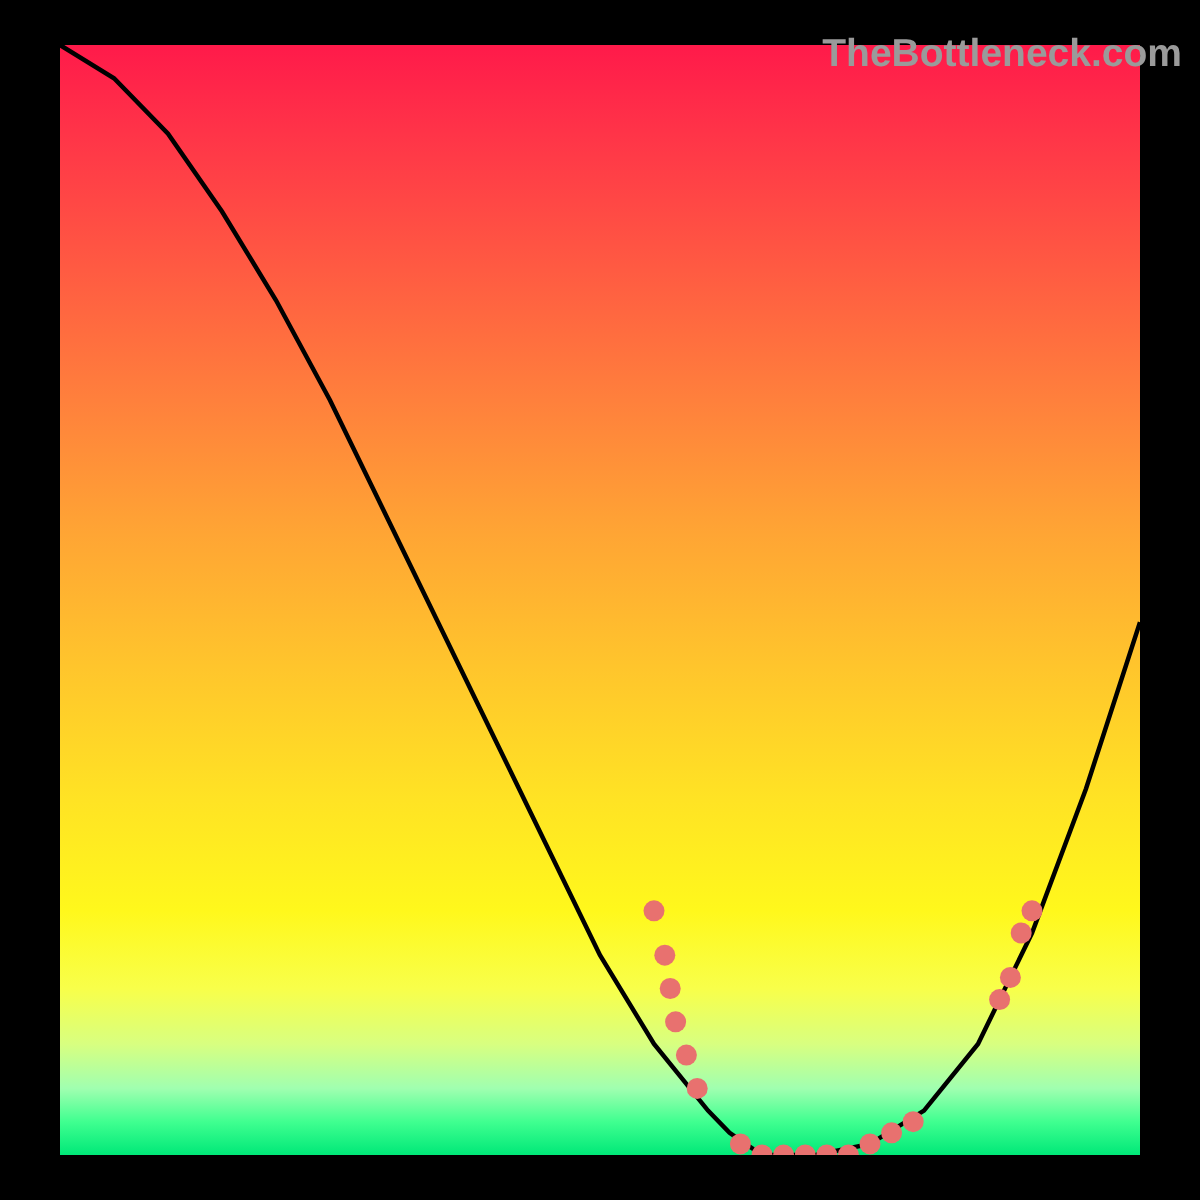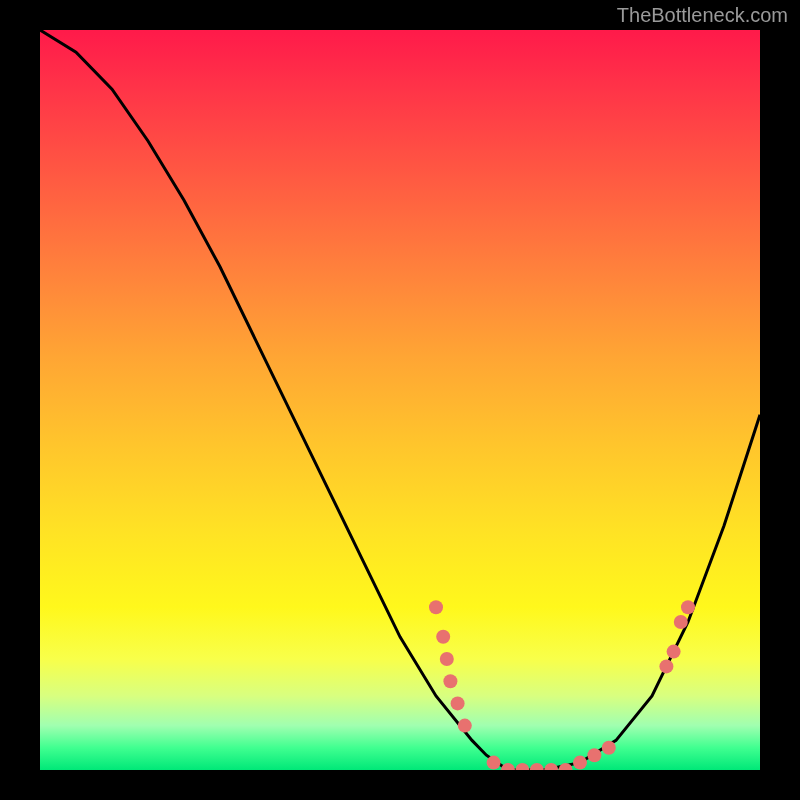--- a/index.html
+++ b/index.html
@@ -5,25 +5,25 @@
   * { margin: 0; padding: 0; box-sizing: border-box; }
   body {
     width: 800px;
     height: 800px;
     background: #000;
     position: relative;
     font-family: Arial, sans-serif;
   }
   .attribution {
     position: absolute;
-    top: 4px;
+    top: 20px;
     right: 12px;
     color: #9a9a9a;
-    font-size: 20px;
-    font-weight: 400;
+    font-size: 26px;
+    font-weight: 700;
     z-index: 10;
   }
   .plot-area {
     position: absolute;
     left: 40px;
     top: 30px;
     width: 720px;
     height: 740px;
     background: linear-gradient(to bottom,
       #ff1a4a 0%,

